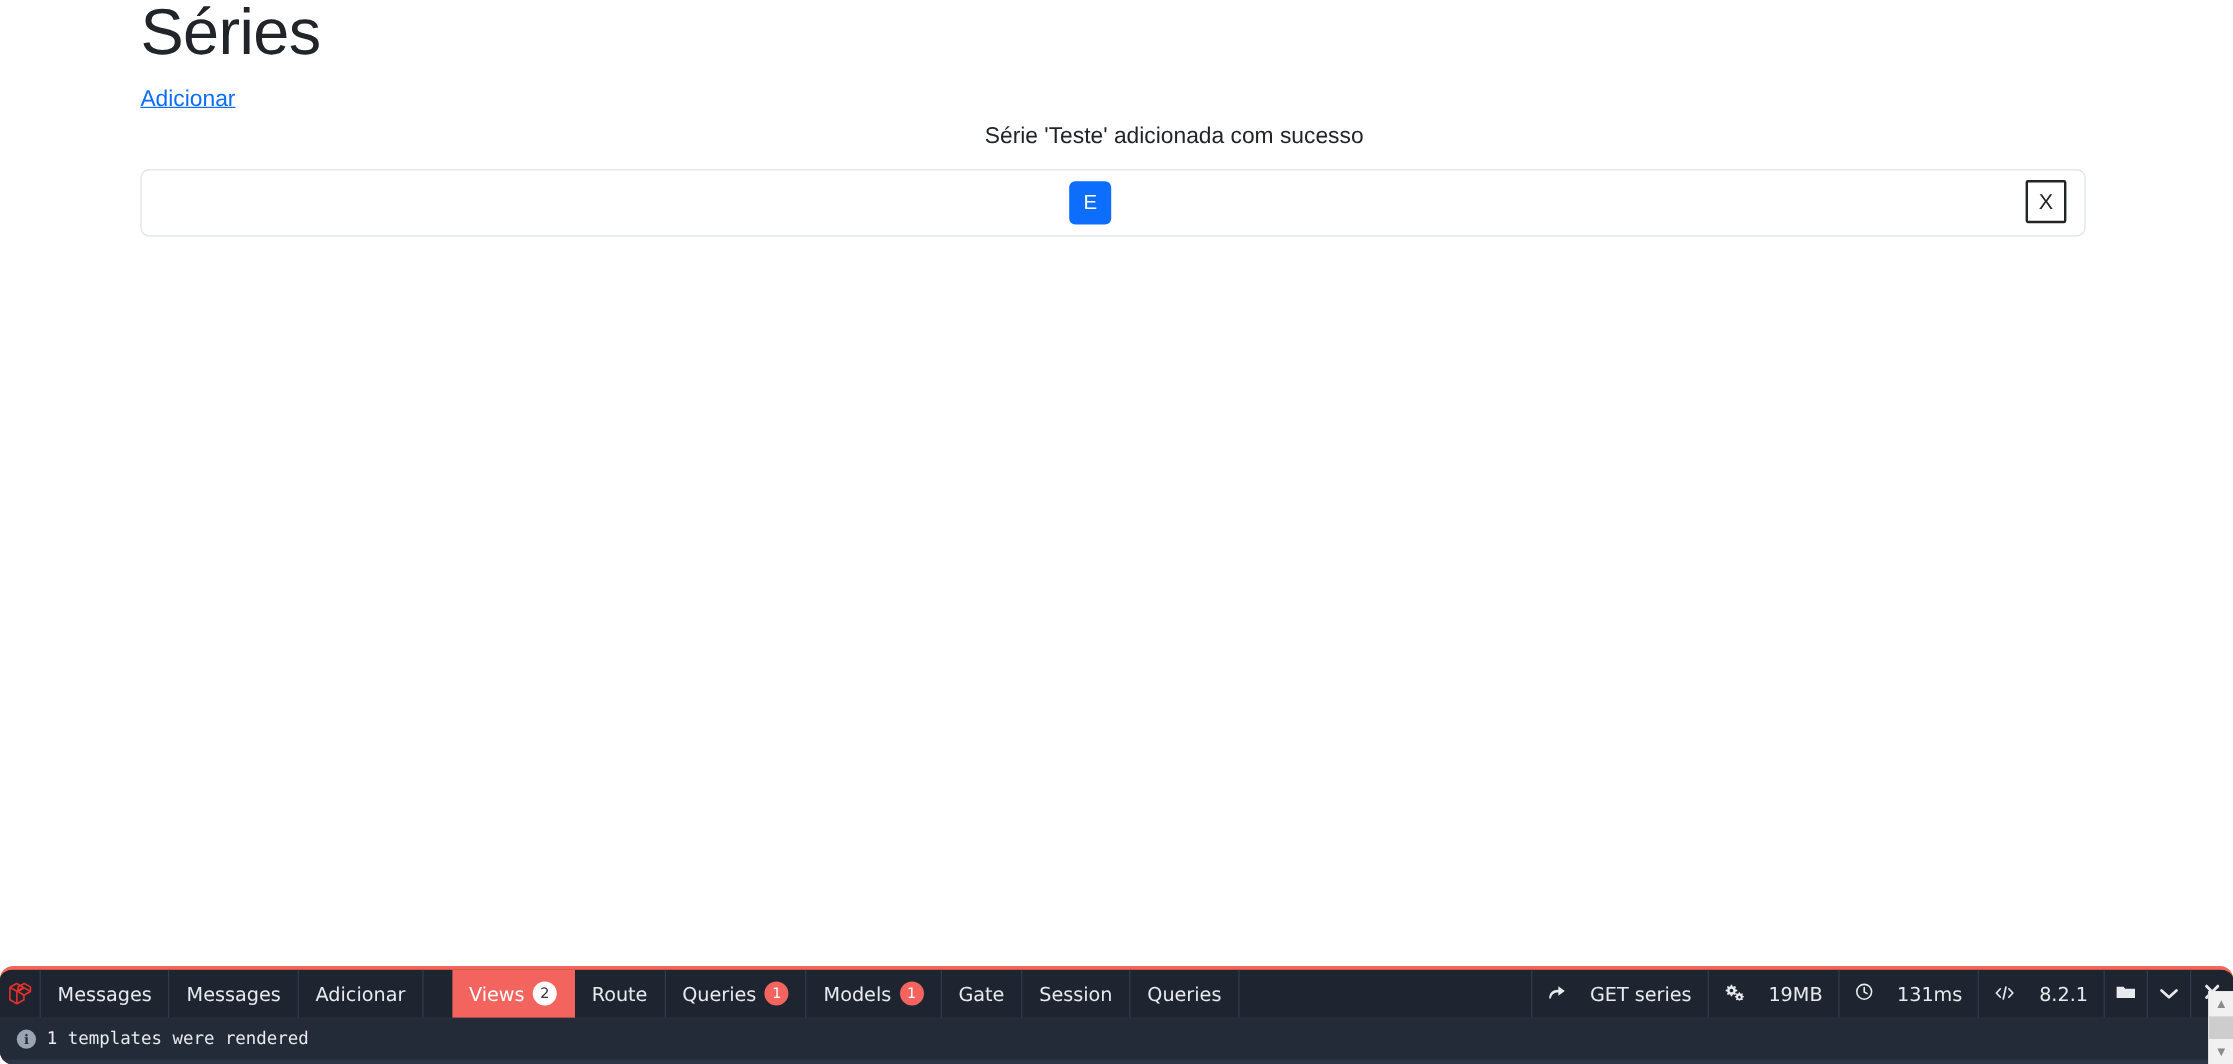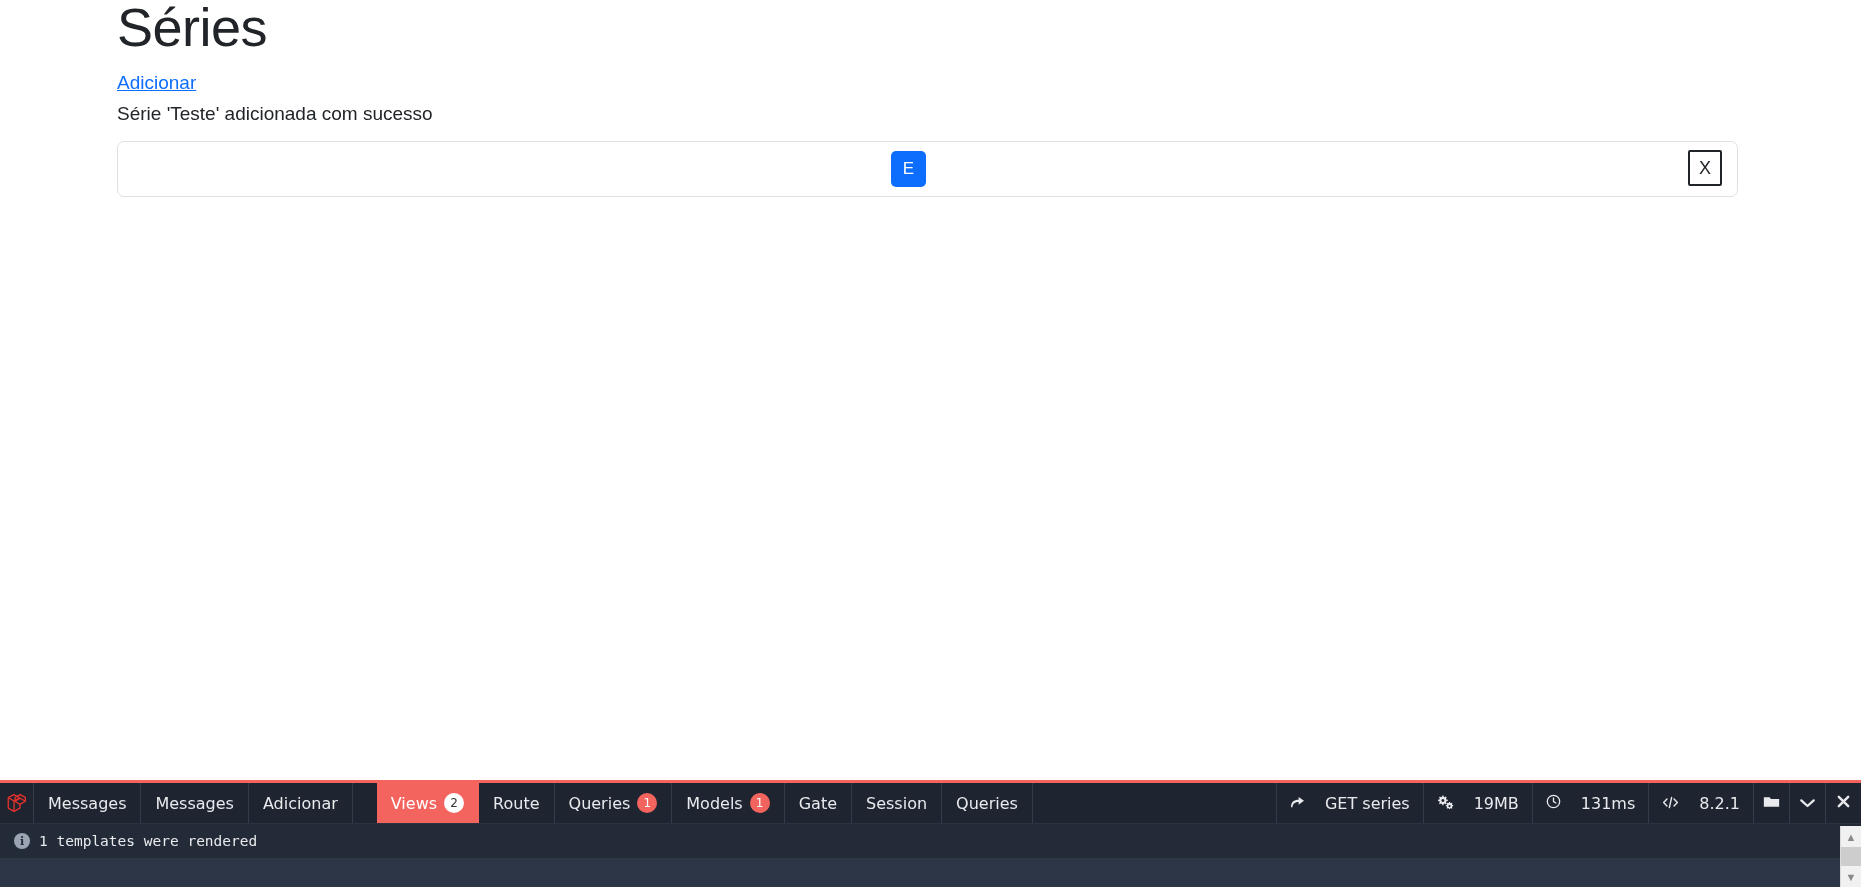--- a/index.html
+++ b/index.html
@@ -45,20 +45,21 @@
     text-decoration: underline;
     cursor: pointer;
     line-height: 1.2;
   }
 
   .flash-msg {
     margin-top: 7px;
     font-size: 19px;
     color: #212529;
     line-height: 1.3;
+    text-align: center;
   }
 
   
   .list-group {
     margin-top: 15px;
     width: 1621px;
     border: 1px solid #dee2e6;
     border-radius: 7px;
     background: #ffffff;
     overflow: hidden;
@@ -112,26 +113,27 @@
     cursor: pointer;
     padding: 0;
   }
 
   
   .debugbar {
     position: absolute;
     left: 0;
     bottom: 0;
     width: 1861px;
-    height: 107px;
+    height: 82px;
     background: #f97316;
     border-top: 3px solid #f4645f;
     font-family: "DejaVu Sans", sans-serif;
     color: #ffffff;
     overflow: hidden;
+    border-radius: 11px;
   }
 
   .db-header {
     display: flex;
     align-items: stretch;
     height: 41px;
     background: #1e2430;
     border-bottom: 1px solid #2b3240;
   }
 

